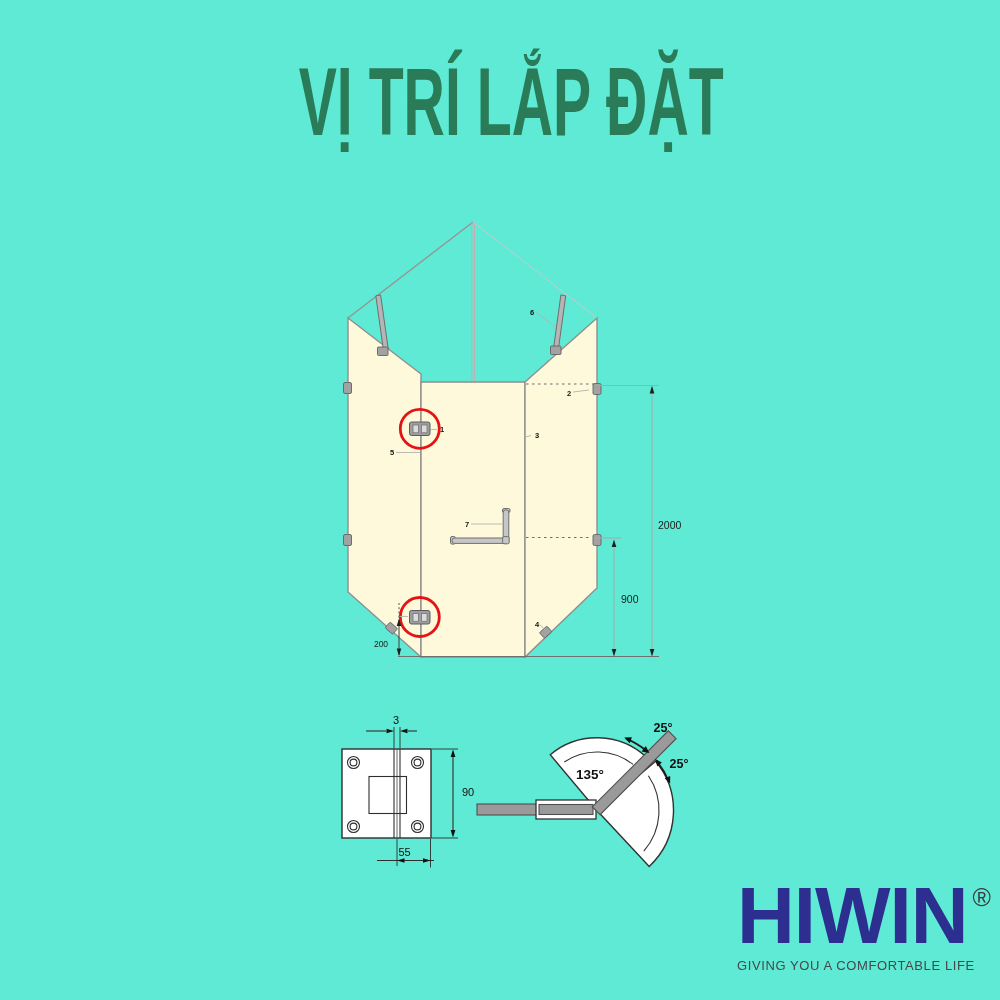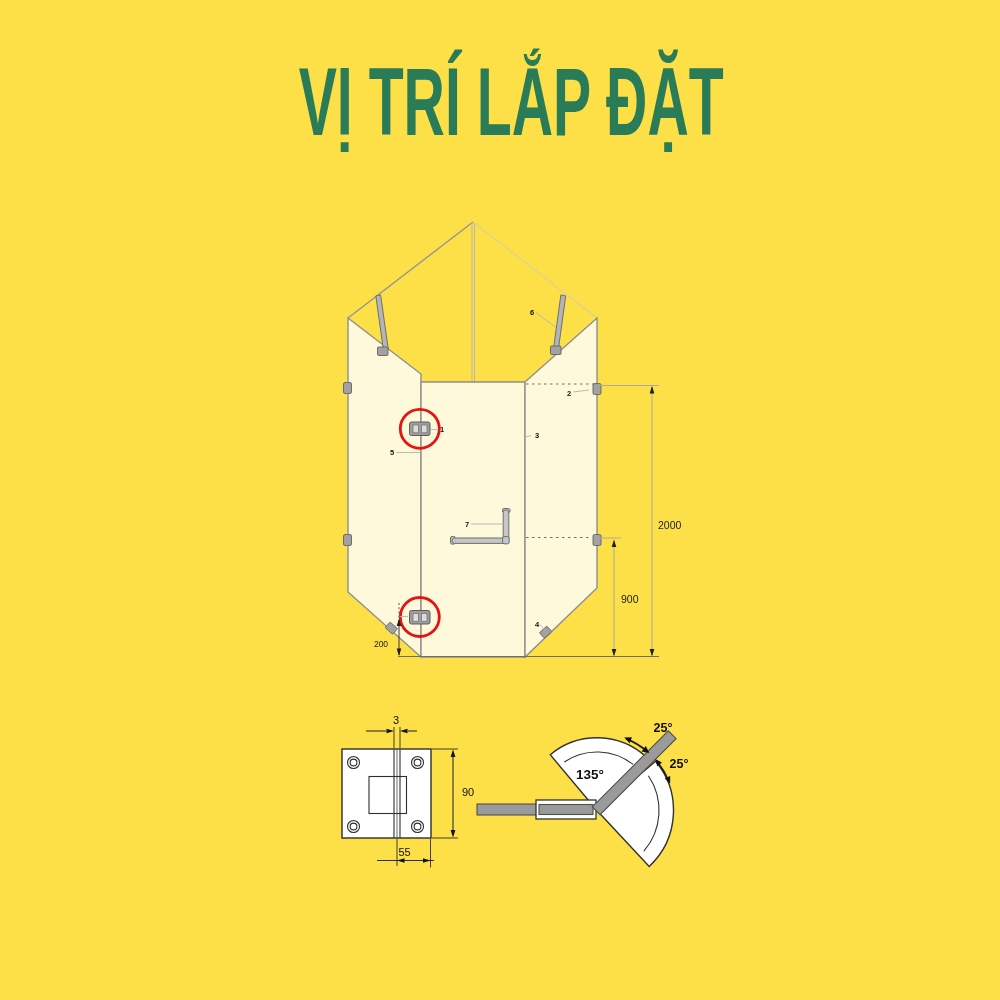--- a/index.html
+++ b/index.html
@@ -1,16 +1,16 @@
 <!DOCTYPE html>
 <html><head>
 <meta charset="utf-8">
 <style>
   html,body{margin:0;padding:0;background:#ffffff;}
-  .canvas{position:relative;width:1000px;height:1000px;background:#fde047;overflow:hidden;
+  .canvas{position:relative;width:1000px;height:1000px;background:#5eead4;overflow:hidden;
           font-family:"Liberation Sans","DejaVu Sans",sans-serif;}
   
   .title-wrap{position:absolute;left:0;top:53px;width:1000px;text-align:center;}
   .title-wrap h1{display:inline-block;margin:0;font-size:97px;line-height:1;font-weight:bold;
                  color:#2a7c58;white-space:nowrap;letter-spacing:0;
                  transform:translateX(11px) scaleX(0.59);transform-origin:center;}
   
   svg.art{position:absolute;left:0;top:0;width:1000px;height:1000px;}
   .panel{fill:#fdf9da;stroke:#8f8f8f;stroke-width:1.4;}
   .ln-med{stroke:#969696;stroke-width:1.4;fill:none;}
@@ -232,14 +232,21 @@
         <polygon class="techarrow" points="655.2,758.9 661.9,762.6 657.3,766.4"></polygon>
         <polygon class="techarrow" points="670.1,783.7 670.2,776 664.7,778.2"></polygon>
       </g>
 
       <text class="angtext" x="590" y="779" style="font-size:13.5px">135°</text>
       <text class="angtext" x="663" y="731.5">25°</text>
       <text class="angtext" x="679" y="767.5">25°</text>
     </g>
   </svg>
 
+  <div class="logo">
+    <div class="brand-row">
+      <span class="brand">HIWIN</span>
+      <span class="reg">®</span>
+    </div>
+    <div class="tagline">GIVING YOU A COMFORTABLE LIFE</div>
+  </div>
 
 </div>
 
 </body></html>

